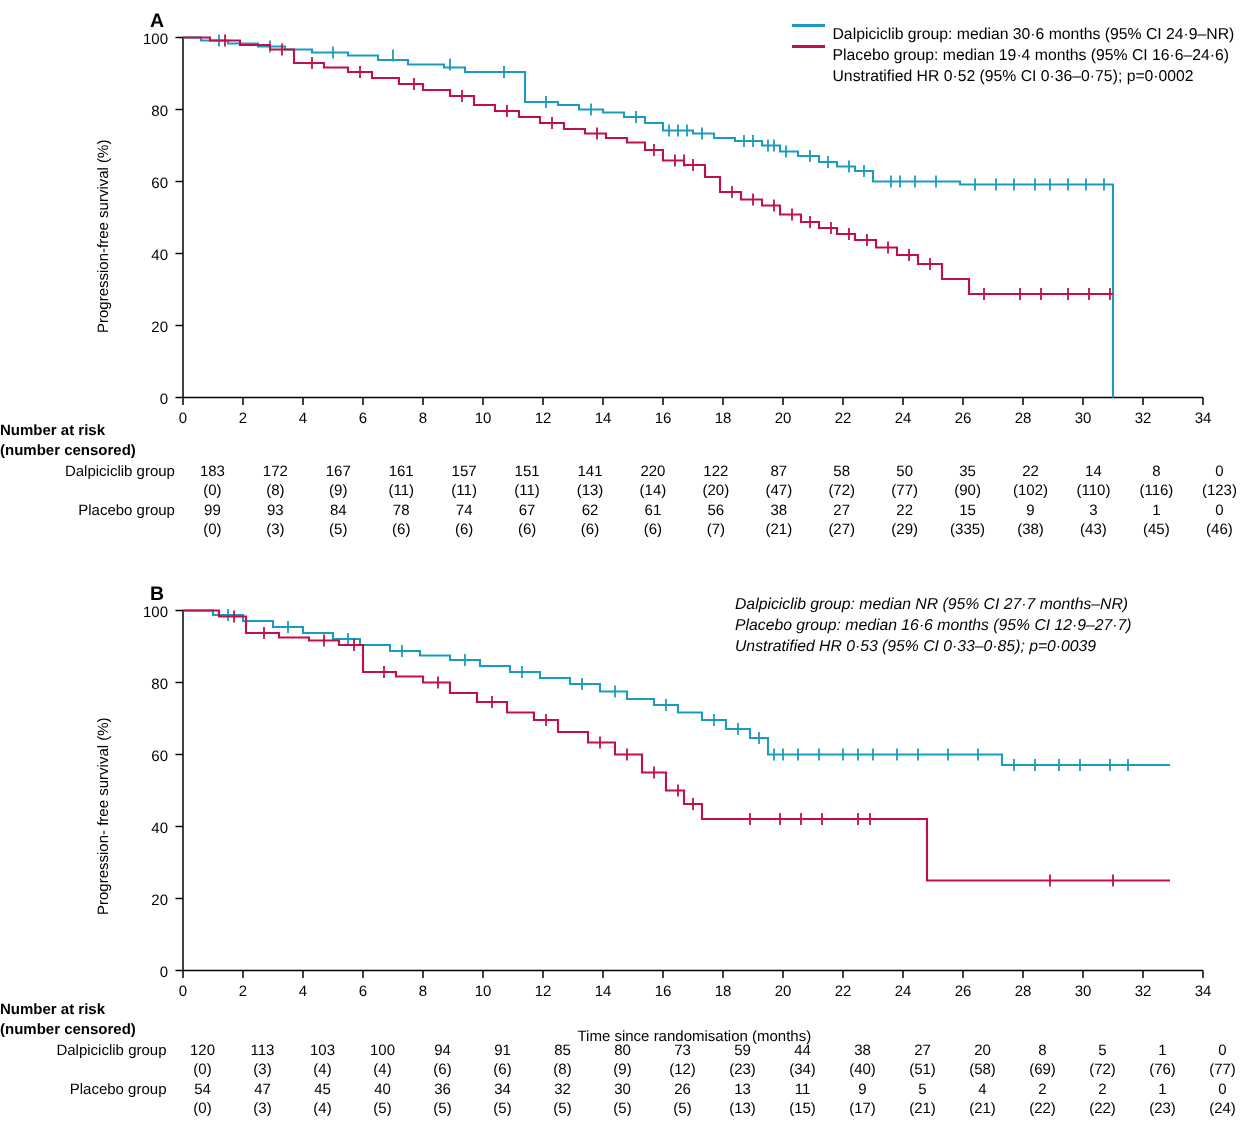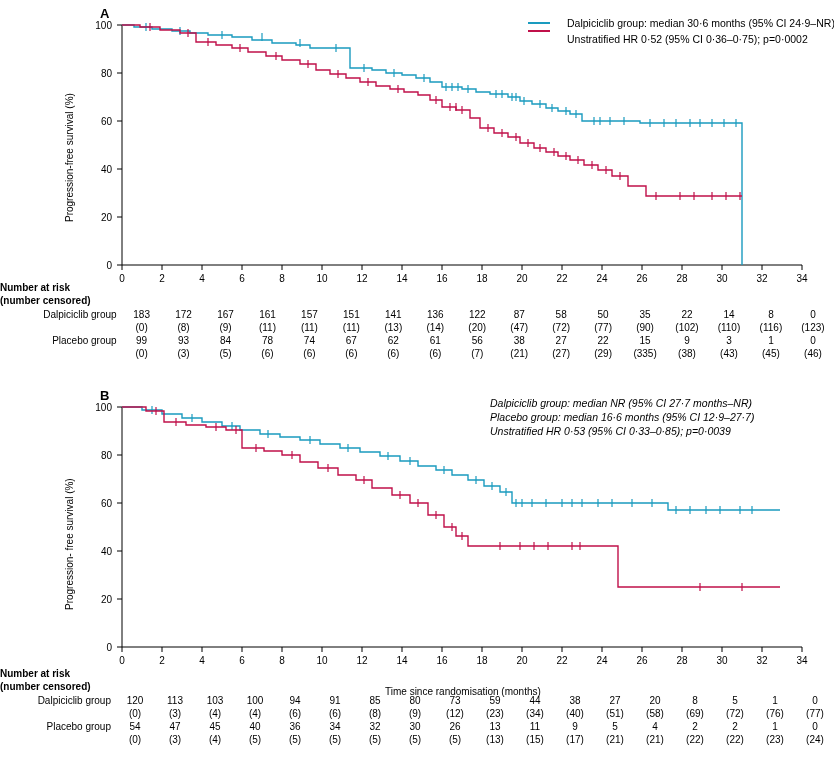--- a/index.html
+++ b/index.html
@@ -8,21 +8,21 @@
 
   .panel{position:absolute;left:0;width:834px;}
   #panelA{top:0;height:380px;}
   #panelB{top:382px;height:380px;}
 
   .plot-wrap{position:relative;}
   svg{display:block;}
 
   .panel-letter{position:absolute;font-weight:bold;font-size:13px;}
   .legend{position:absolute;font-size:10.5px;line-height:14px;white-space:nowrap;}
-  .legend .row{display:flex;align-items:center;gap:17px;}
+  .legend .row{display:flex;align-items:flex-start;gap:5px;}
   .legend .swatch{display:inline-block;width:22px;height:2px;flex:0 0 22px;}
   .legend .txt{display:inline-block;}
 
   .axis-title-y{position:absolute;font-size:10px;transform:rotate(-90deg);transform-origin:left top;white-space:nowrap;}
   .axis-title-x{position:absolute;font-size:10px;white-space:nowrap;}
 
   .risk{position:absolute;font-size:10px;}
   .risk .hdr{font-weight:bold;line-height:12px;}
   .risk table{border-collapse:collapse;padding-left:48px;}
   .risk td{font-size:10px;padding:0;line-height:13px;text-align:center;}
@@ -37,20 +37,21 @@
   <div class="panel" id="panelA">
     <div class="panel-letter" style="left:100px;top:6px;">A</div>
 
     <div class="legend" style="left:528px;top:16px;">
       <div class="row">
         <span class="swatch" style="background:#1a9bbf"></span>
         <span class="txt">Dalpiciclib group: median 30·6 months (95% CI 24·9–NR)</span>
       </div>
       <div class="row">
         <span class="swatch" style="background:#c0104a"></span>
+        <span class="txt">Placebo group: median 19·4 months (95% CI 16·6–24·6)</span>
       </div>
       <div class="row">
         <span class="swatch" style="background:transparent"></span>
         <span class="txt">Unstratified HR 0·52 (95% CI 0·36–0·75); p=0·0002</span>
       </div>
     </div>
 
     <div class="axis-title-y" style="left:64px;top:222px;">Progression-free survival (%)</div>
 
     <div class="plot-wrap" style="position:absolute;left:0;top:0;">
@@ -218,21 +219,21 @@
         <tbody>
             <tr>
           <td class="lbl">Dalpiciclib group</td>
           <td>183</td>
           <td>172</td>
           <td>167</td>
           <td>161</td>
           <td>157</td>
           <td>151</td>
           <td>141</td>
-          <td>136</td>
+          <td>220</td>
           <td>122</td>
           <td>87</td>
           <td>58</td>
           <td>50</td>
           <td>35</td>
           <td>22</td>
           <td>14</td>
           <td>8</td>
           <td>0</td>
         </tr>

